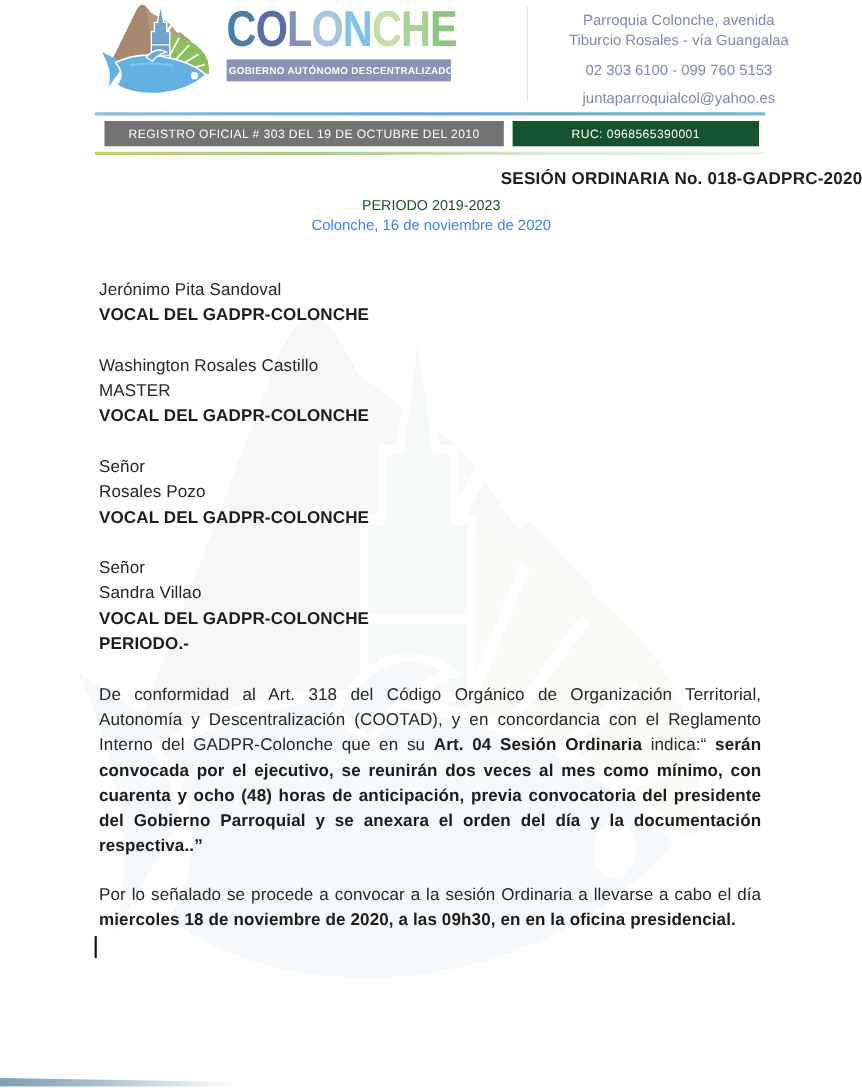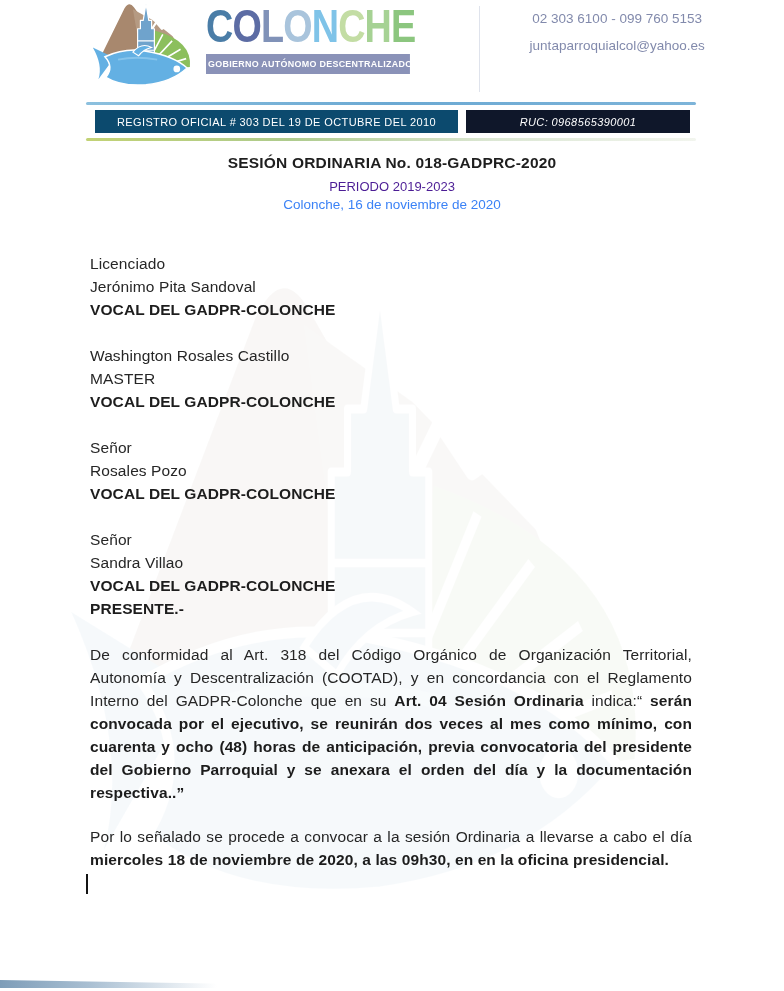--- a/index.html
+++ b/index.html
@@ -48,31 +48,31 @@
   
   .rule-blue{
     margin:2px 88px 0 86px;height:3px;border-radius:2px;
     background:linear-gradient(to right,#8cc0de,#6ba9d3,#7db4d9);
   }
   .bars{display:flex;gap:8px;margin:5px 94px 0 95px;}
   .bar{
     height:23px;display:flex;align-items:center;justify-content:center;
     color:#ffffff;font-size:11px;letter-spacing:0.4px;
   }
-  .bar-registro{flex:1.62;background:#0c4a6e;}
-  .bar-ruc{flex:1;background:#0f172a;font-style:italic;}
+  .bar-registro{flex:1.62;background:#737373;}
+  .bar-ruc{flex:1;background:#14532d;}
   .rule-green{
     margin:5px 88px 0 86px;height:3px;border-radius:2px;
     background:linear-gradient(to right,#c2d275,#aecb8d,#dce7d4,#f2f5ee);
   }
   
   .title-block{position:relative;z-index:1;text-align:center;margin-top:13px;color:#1e1e1e;}
   .t1{font-size:17.5px;font-weight:bold;letter-spacing:0.6px;}
-  .t2{font-size:15.5px;font-weight:bold;margin-top:6px;letter-spacing:0.2px;}
-  .t3{font-size:13px;margin-top:7px;color:#4c1d95;}
+  .t2{font-size:15.5px;font-weight:bold;margin-top:6px;letter-spacing:0.2px;text-align:right;}
+  .t3{font-size:13px;margin-top:7px;color:#14532d;}
   .t4{font-size:13.5px;margin-top:3px;color:#3b82f6;}
   
   .body{
     position:relative;z-index:1;
     margin:40px 92px 0 90px;
     font-size:15.5px;line-height:23px;letter-spacing:0.1px;
   }
   .recipient{margin-bottom:23px;}
   .recipient .role, .recipient .presente{font-weight:bold;color:#1d1d1d;}
   .greeting{margin-top:44px;}
@@ -126,20 +126,24 @@
       <svg class="emblem" viewBox="0 0 120 100">
         <use href="#emblem-shape"></use>
       </svg>
       <div class="wordmark-col">
         <div class="wordmark"><span style="color: rgb(74, 125, 167);">C</span><span style="color: rgb(92, 108, 164);">O</span><span style="color: rgb(128, 146, 184);">L</span><span style="color: rgb(169, 196, 220);">O</span><span style="color: rgb(127, 195, 232);">N</span><span style="color: rgb(195, 221, 164);">C</span><span style="color: rgb(166, 210, 148);">H</span><span style="color: rgb(140, 198, 127);">E</span></div>
         <div class="gov-banner">GOBIERNO AUTÓNOMO DESCENTRALIZADO PARROQUIAL</div>
       </div>
     </div>
     <div class="header-divider"></div>
     <div class="contact-block">
+      <div class="grp">
+        <div>Parroquia Colonche, avenida</div>
+        <div>Tiburcio Rosales - vía Guangalaa</div>
+      </div>
       <div class="grp">02 303 6100  -  099 760 5153</div>
       <div class="grp">juntaparroquialcol@yahoo.es</div>
     </div>
   </div>
 
   <div class="rule-blue"></div>
   <div class="bars">
     <div class="bar bar-registro">REGISTRO OFICIAL # 303 DEL 19 DE OCTUBRE DEL 2010</div>
     <div class="bar bar-ruc">RUC: 0968565390001</div>
   </div>
@@ -147,42 +151,41 @@
 
   <div class="title-block">
     <div class="t2">SESIÓN ORDINARIA No. 018-GADPRC-2020</div>
     <div class="t3">PERIODO 2019-2023</div>
     <div class="t4">Colonche, 16 de noviembre de 2020</div>
   </div>
 
   <div class="body">
 
     <div class="recipient">
-      <div>Licenciado</div>
       <div>Jerónimo Pita Sandoval</div>
       <div class="role">VOCAL DEL GADPR-COLONCHE</div>
     </div>
 
     <div class="recipient">
       <div>Washington Rosales Castillo</div>
       <div>MASTER</div>
       <div class="role">VOCAL DEL GADPR-COLONCHE</div>
     </div>
 
     <div class="recipient">
       <div>Señor</div>
       <div>Rosales Pozo</div>
       <div class="role">VOCAL DEL GADPR-COLONCHE</div>
     </div>
 
     <div class="recipient">
       <div>Señor</div>
       <div>Sandra Villao</div>
       <div class="role">VOCAL DEL GADPR-COLONCHE</div>
-      <div class="presente">PRESENTE.-</div>
+      <div class="presente">PERIODO.-</div>
     </div>
 
 
     <div class="para"><span>De conformidad al Art. 318 del Código Orgánico de Organización Territorial, Autonomía y Descentralización (COOTAD), y en concordancia con el Reglamento Interno del GADPR-Colonche que en su </span><b>Art. 04 Sesión Ordinaria</b><span> indica:“ </span><b>serán convocada por el ejecutivo, se reunirán dos veces al mes como mínimo, con cuarenta y ocho (48) horas de anticipación, previa convocatoria del presidente del Gobierno Parroquial y se anexara el orden del día y la documentación respectiva..”</b></div>
 
     <div class="para"><span>Por lo señalado se procede a convocar a la sesión Ordinaria a llevarse a cabo el día </span><span class="date-bold">miercoles 18 de noviembre de 2020, a las 09h30, en en la oficina presidencial.</span></div>
 
     <div class="text-cursor"></div>
   </div>
 

